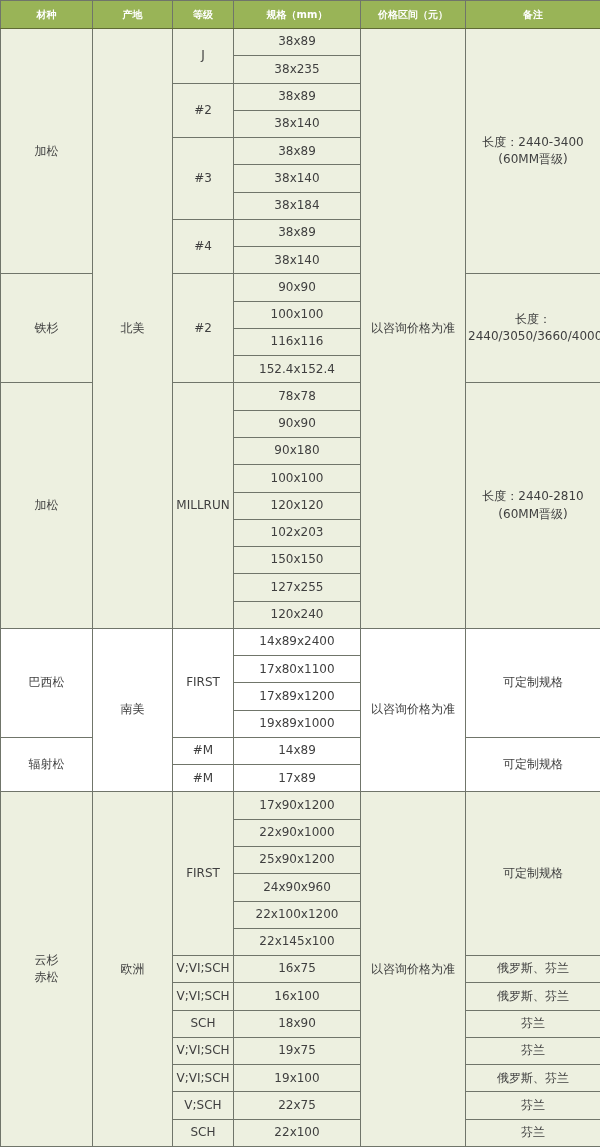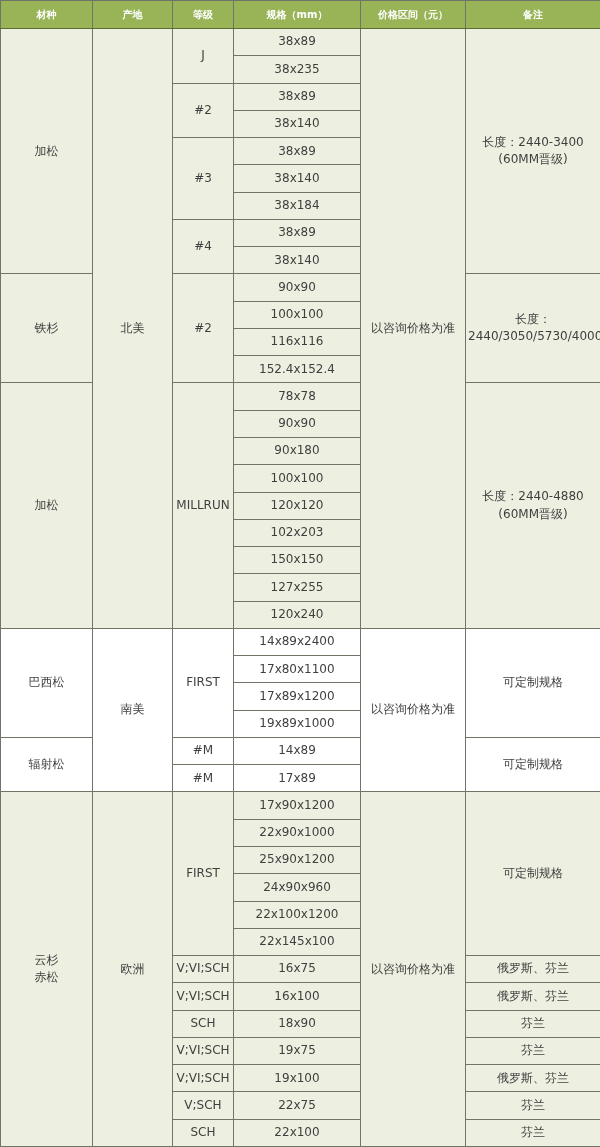--- a/index.html
+++ b/index.html
@@ -113,36 +113,36 @@
         <td rowspan="2">#4</td>
         <td>38x89</td>
       </tr>
       <tr>
         <td>38x140</td>
       </tr>
       <tr>
         <td rowspan="4">铁杉</td>
         <td rowspan="4">#2</td>
         <td>90x90</td>
-        <td rowspan="4">长度：2440/3050/5730/4000</td>
+        <td rowspan="4">长度：2440/3050/3660/4000</td>
       </tr>
       <tr>
         <td>100x100</td>
       </tr>
       <tr>
         <td>116x116</td>
       </tr>
       <tr>
         <td>152.4x152.4</td>
       </tr>
       <tr>
         <td rowspan="9">加松</td>
         <td rowspan="9">MILLRUN</td>
         <td>78x78</td>
-        <td rowspan="9">长度：2440-4880
+        <td rowspan="9">长度：2440-2810
 (60MM晋级)</td>
       </tr>
       <tr>
         <td>90x90</td>
       </tr>
       <tr>
         <td>90x180</td>
       </tr>
       <tr>
         <td>100x100</td>

